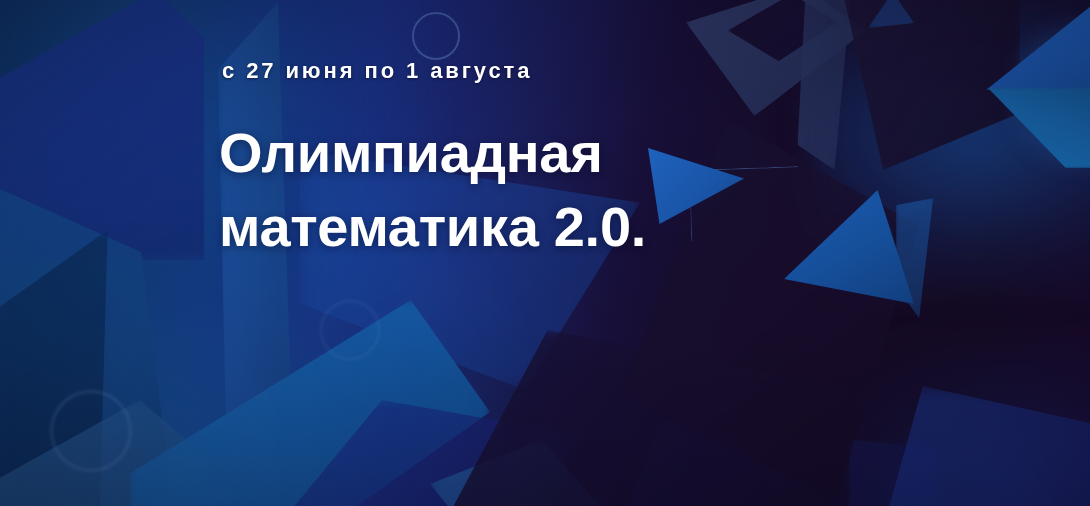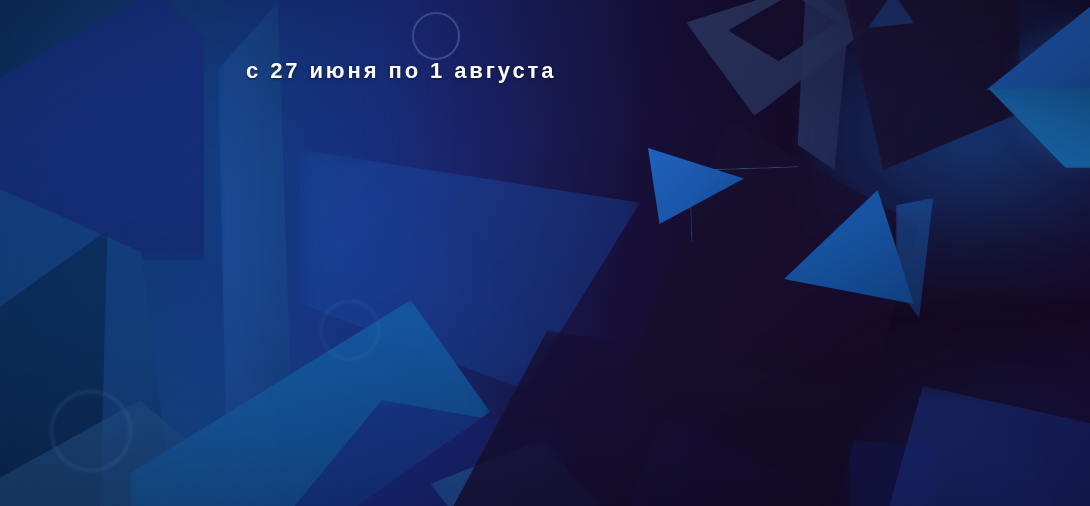--- a/index.html
+++ b/index.html
@@ -254,21 +254,20 @@
     z-index:5;
   }
   .eyebrow {
     position:absolute; top:58px; left:0;
     font-size:22px;
     font-weight:bold;
     letter-spacing:2.9px;
     color:#ffffff;
     white-space:nowrap;
     text-shadow:0 1px 3px rgba(4,6,30,.55);
-    margin-left:24px;
   }
   .headline {
     position:absolute; top:116px; left:-3px;
     font-size:56px;
     font-weight:600;
     line-height:1.33;
     letter-spacing:-.3px;
     color:#ffffff;
     max-width:520px;
     text-shadow:0 2px 8px rgba(4,6,30,.45);
@@ -328,16 +327,17 @@
     <div class="shape circle-top"></div>
     <div class="shape circle-mid"></div>
     <div class="shape circle-bl"></div>
 
     <div class="vignette"></div>
   </div>
 
   <div class="content">
     <div class="eyebrow">с 27 июня по 1 августа</div>
 
+    <h1 class="headline">Олимпиадная математика 2.0.</h1>
 
   </div>
 
 </div>
 
 </body></html>

